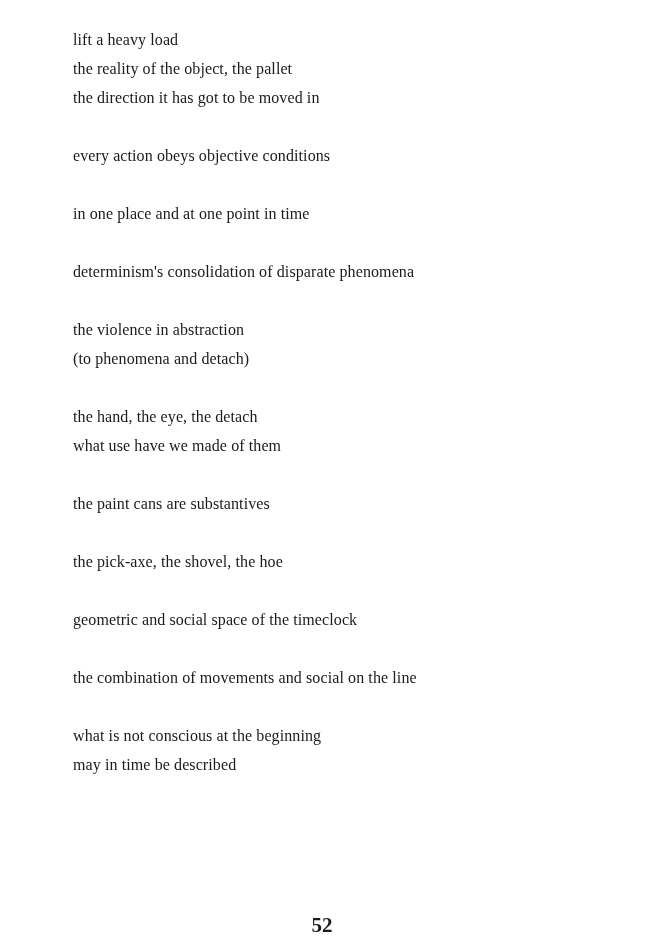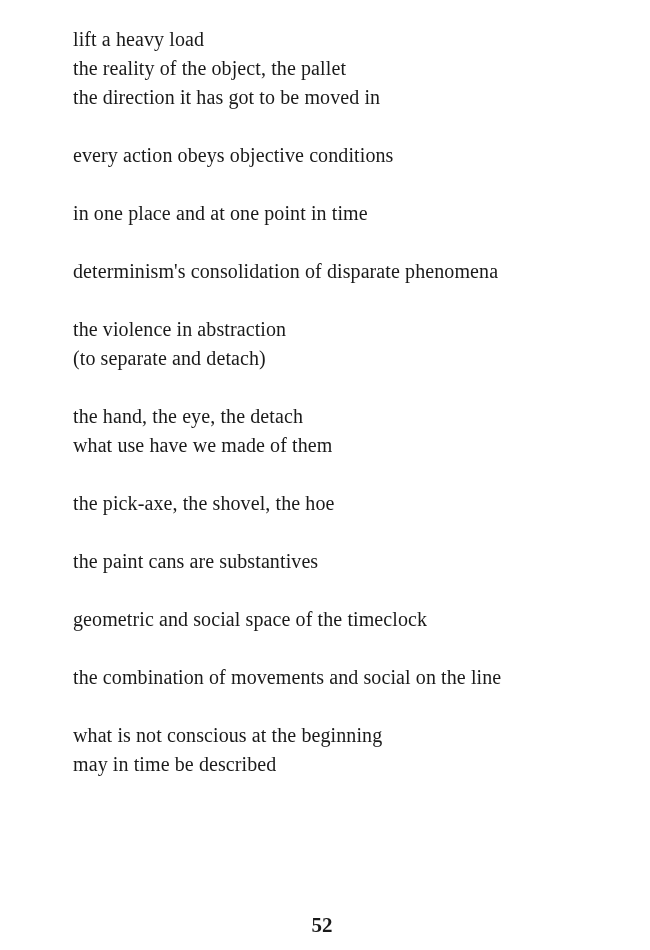--- a/index.html
+++ b/index.html
@@ -14,21 +14,21 @@
     background: #ffffff;
     font-family: "Liberation Serif", serif;
     color: #1a1a1a;
     overflow: hidden;
   }
   .poem {
     position: absolute;
     left: 73px;
     top: 25px;
     right: 40px;
-    font-size: 20px;
+    font-size: 16px;
     line-height: 29px;
     font-weight: 400;
     letter-spacing: 0.1px;
   }
   .stanza {
     margin: 0 0 29px 0;
   }
   .stanza:last-child {
     margin-bottom: 4px;
   }
@@ -60,31 +60,31 @@
         <div class="line">every action obeys objective conditions</div>
       </div>
       <div class="stanza">
         <div class="line">in one place and at one point in time</div>
       </div>
       <div class="stanza">
         <div class="line">determinism's consolidation of disparate phenomena</div>
       </div>
       <div class="stanza">
         <div class="line">the violence in abstraction</div>
-        <div class="line">(to separate and detach)</div>
+        <div class="line">(to phenomena and detach)</div>
       </div>
       <div class="stanza">
         <div class="line">the hand, the eye, the detach</div>
         <div class="line">what use have we made of them</div>
       </div>
       <div class="stanza">
-        <div class="line">the pick-axe, the shovel, the hoe</div>
+        <div class="line">the paint cans are substantives</div>
       </div>
       <div class="stanza">
-        <div class="line">the paint cans are substantives</div>
+        <div class="line">the pick-axe, the shovel, the hoe</div>
       </div>
       <div class="stanza">
         <div class="line">geometric and social space of the timeclock</div>
       </div>
       <div class="stanza">
         <div class="line">the combination of movements and social on the line</div>
       </div>
       <div class="stanza">
         <div class="line">what is not conscious at the beginning</div>
         <div class="line">may in time be described</div>

